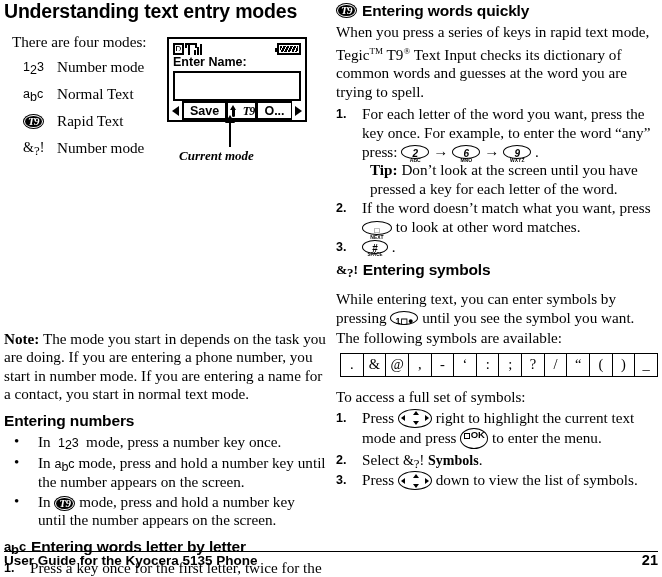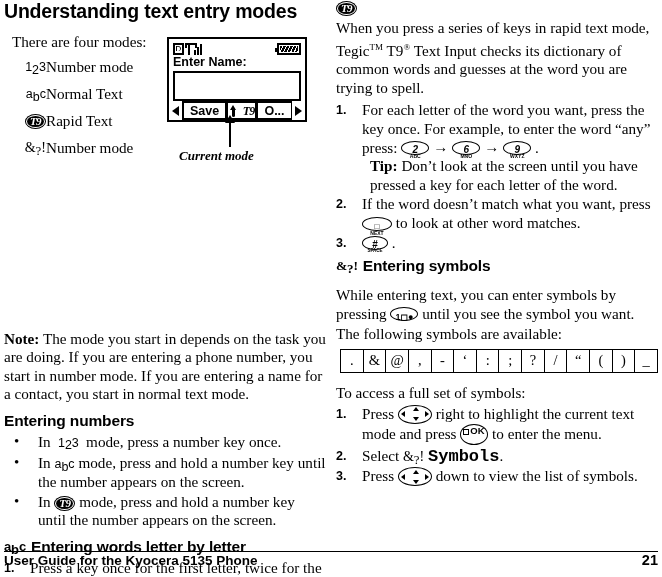--- a/index.html
+++ b/index.html
@@ -80,21 +80,22 @@
   .mode-row {
     display: flex;
     align-items: center;
     height: 27px;
     font-size: 15.2px;
   }
   .mode-row .mode-icon-cell {
     width: 34px;
     display: flex;
     align-items: center;
-    justify-content: flex-end;
+    justify-content: flex-start;
+    margin-left: 11px;
   }
   .mode-row .mode-label { }
 
   
   .icon-123 {
     font-family: "Liberation Sans", sans-serif;
     font-size: 12.5px;
     letter-spacing: 0px;
     white-space: nowrap;
     display: inline-block;
@@ -462,21 +463,21 @@
     min-width: 28px;
     padding: 0 2px;
     box-sizing: border-box;
     vertical-align: middle;
     position: relative;
     top: -1px;
     font-family: "Liberation Sans", sans-serif;
     font-weight: bold;
     font-size: 9.5px;
     line-height: 12px;
-    text-align: left;
+    text-align: center;
     white-space: nowrap;
   }
   .key-ok .sq {
     display: inline-block;
     width: 6px; height: 6px;
     border: 1.5px solid #000;
     box-sizing: border-box;
     position: relative;
     top: 1px;
     margin-right: 1px;
@@ -685,20 +686,21 @@
       </li>
 
     </ol>
 
   </div>
 
   <div class="col-right">
 
     <h2 class="section-title with-icon" style="margin-top:1px;">
       <span class="icon-t9"><span class="t9txt">T9</span></span>
+      <span>Entering words quickly</span>
     </h2>
 
     <p class="intro"><span>When you press a series of keys in rapid text mode, Tegic</span><sup class="tm">TM</sup><span> T9</span><sup class="reg">®</sup><span> Text Input checks its dictionary of common words and guesses at the word you are trying to spell.</span></p>
 
     <ol class="steps" style="margin-top:4px;">
       <li>
         <span class="num">1.</span>
         <span><span>For each letter of the word you want, press the key once. For example, to enter the word “any” press: </span><span class="key key-2"><span class="stack">
                 <span class="n">2</span>
                 <span class="l">ABC</span>
@@ -759,21 +761,21 @@
 
     <p class="body-text">To access a full set of symbols:</p>
 
     <ol class="steps" style="margin-top:2px;">
       <li>
         <span class="num">1.</span>
         <span><span>Press </span><span class="key-nav"><span class="nv up"></span><span class="nv dn"></span><span class="nv lf"></span><span class="nv rt"></span></span><span> right to highlight the current text mode and press </span><span class="key-ok"><span class="sq"></span><span>OK</span></span><span> to enter the menu.</span></span>
       </li>
       <li style="margin-top:1px;">
         <span class="num">2.</span>
-        <span><span>Select </span><span class="icon-sym">&amp;<span class="lo">?</span>!</span>&nbsp;<span class="bold" style="font-family:Liberation Mono, monospace;font-size:17px;">Symbols</span><span>.</span></span>
+        <span><span>Select </span><span class="icon-sym">&amp;<span class="lo">?</span>!</span>&nbsp;<span class="bold" style="font-family:Liberation Serif, serif;font-size:14px;">Symbols</span><span>.</span></span>
       </li>
       <li style="margin-top:1px;">
         <span class="num">3.</span>
         <span><span>Press </span><span class="key-nav"><span class="nv up"></span><span class="nv dn"></span><span class="nv lf"></span><span class="nv rt"></span></span><span> down to view the list of symbols.</span></span>
       </li>
     </ol>
 
   </div>
 
   <div class="footer-rule"></div>

